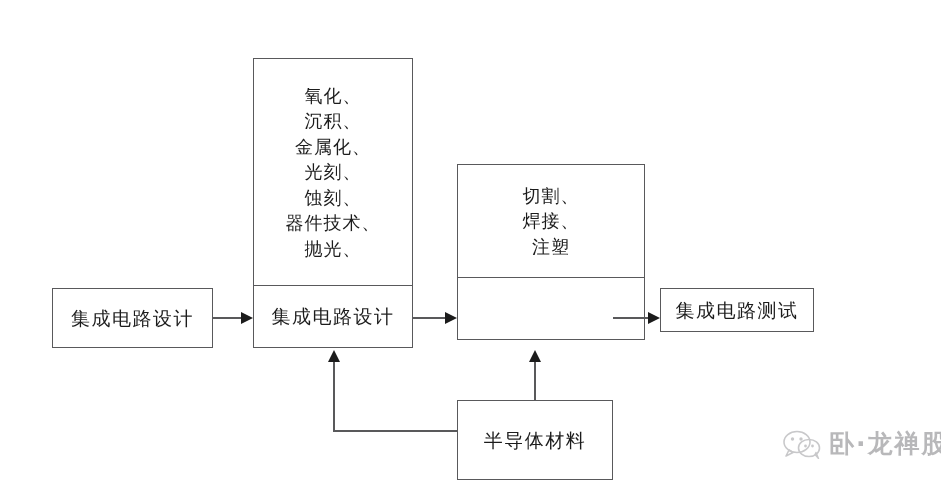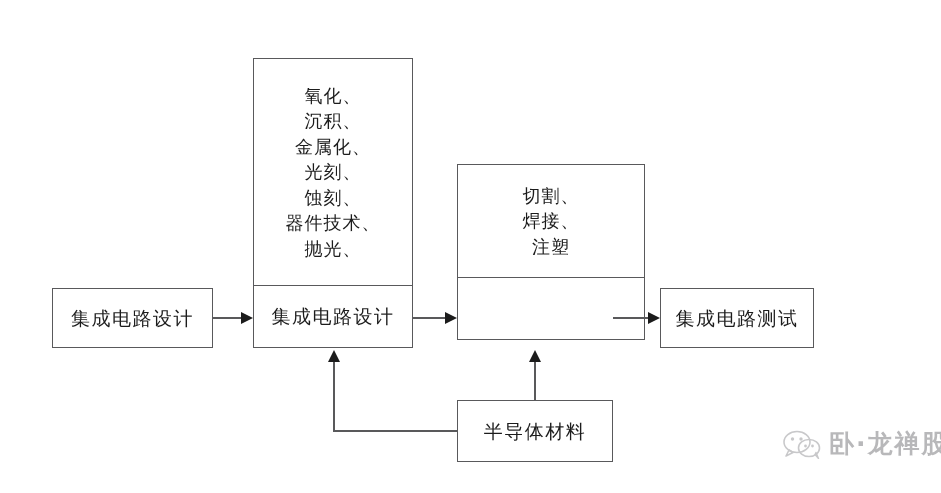--- a/index.html
+++ b/index.html
@@ -129,25 +129,25 @@
   </div>
 
   <div class="box" style="left:457px; top:164px; width:188px; height:176px;">
     <div class="detail-pane" style="height:113px;">
       <div class="detail-line">切割、</div>
       <div class="detail-line">焊接、</div>
       <div class="detail-line">注塑</div>
     </div>
   </div>
 
-  <div class="box" style="left:660px; top:288px; width:154px; height:60px;">
+  <div class="box" style="left:660px; top:288px; width:154px; height:44px;">
     <div class="main-pane box-label">集成电路测试</div>
   </div>
 
-  <div class="box" style="left:457px; top:400px; width:156px; height:62px;">
+  <div class="box" style="left:457px; top:400px; width:156px; height:80px;">
     <div class="main-pane box-label">半导体材料</div>
   </div>
 
   <div class="conn h-line" style="left:213px; top:317px; width:29px;"></div>
   <div class="arrow-right" style="left:241px; top:311.5px;"></div>
 
   <div class="conn h-line" style="left:413px; top:317px; width:33px;"></div>
   <div class="arrow-right" style="left:445px; top:311.5px;"></div>
 
   <div class="conn h-line" style="left:613px; top:317px; width:36px;"></div>

